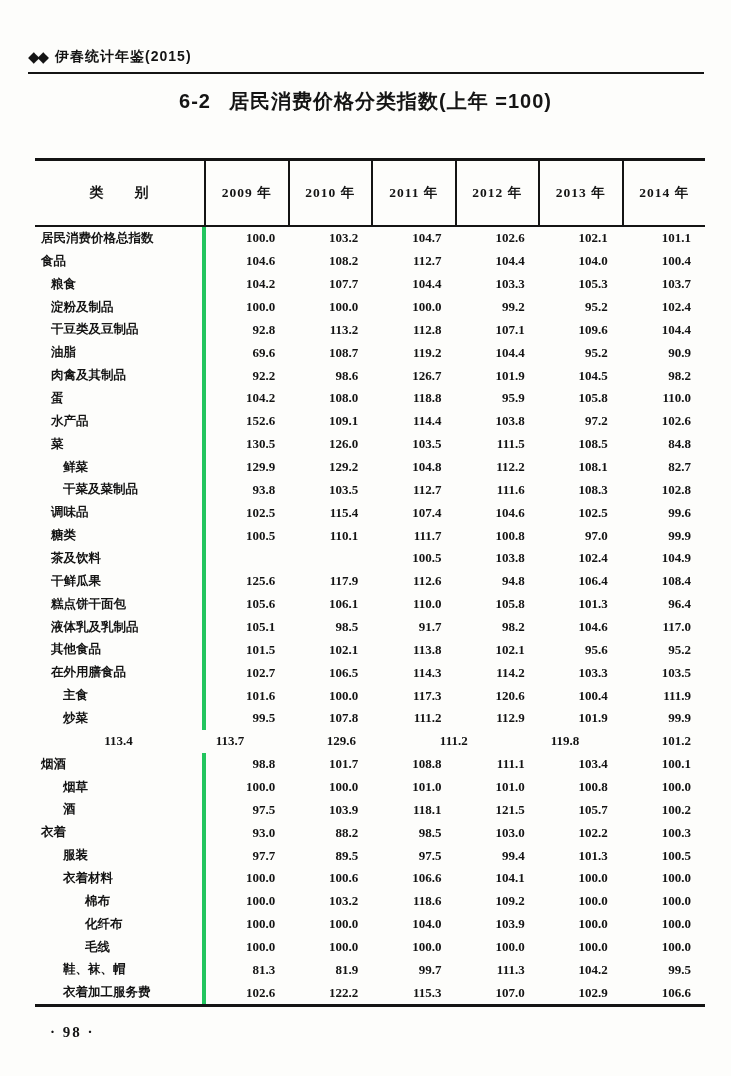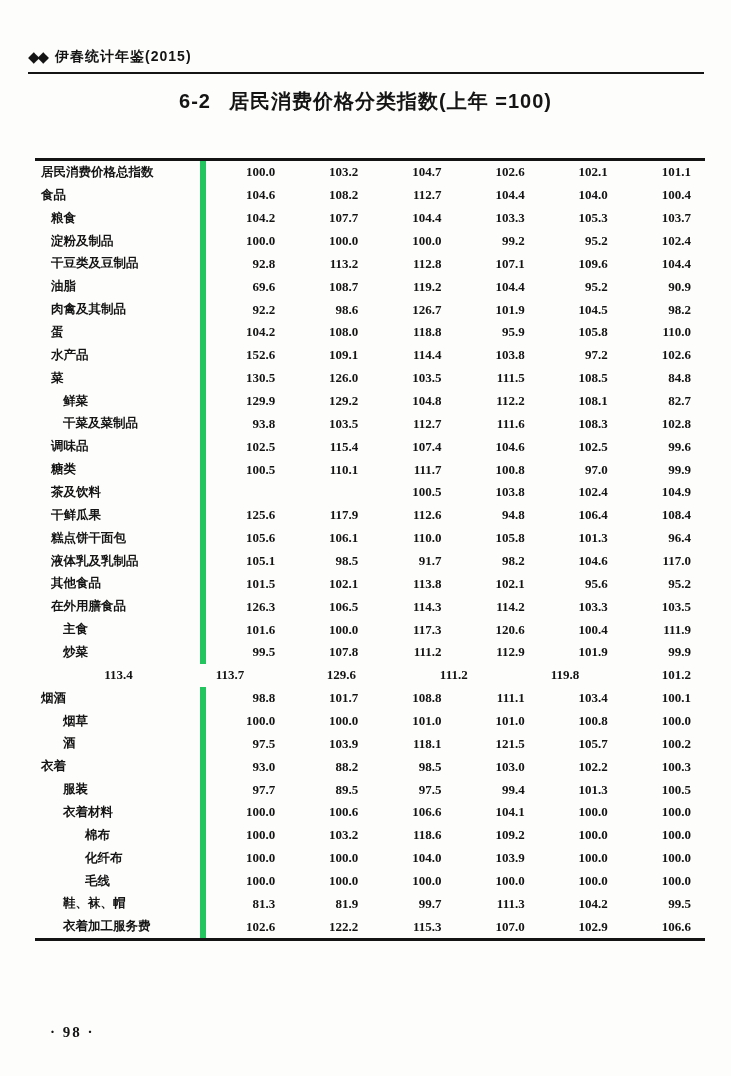--- a/index.html
+++ b/index.html
@@ -44,21 +44,21 @@
     border-right:2px solid #141414;
     font-family:"Liberation Serif","DejaVu Serif",serif;
   }
   .th.stub { width:171px; font-size:14px; font-family:"Liberation Sans","DejaVu Sans",sans-serif; }
   .th.year { flex:1 1 0; }
   .th:last-child { border-right:none; }
   .tbody { display:flex; flex-direction:column; height:777px; }
   .tr { display:flex; flex:1 1 0; align-items:center; }
   .td.stub {
     width:171px; align-self:stretch; display:flex; align-items:center;
-    border-right:6px solid #22c55e;
+    border-right:4px solid #22c55e;
     font-weight:700; font-size:12.5px; white-space:nowrap;
   }
   .td.num {
     flex:1 1 0; text-align:right; padding-right:14px;
     font-family:"Liberation Serif","DejaVu Serif",serif;
     font-weight:700; font-size:13px;
   }
   .ind0 { padding-left:6px; }
   .ind1 { padding-left:16px; }
   .ind2 { padding-left:28px; }
@@ -79,20 +79,29 @@
     <span class="diamonds">◆◆</span>
     <span>伊春统计年鉴(2015)</span>
   </div>
   <div class="runhead-rule"></div>
 
   <div class="title">
     <span>6-2</span><span class="gap"></span><span>居民消费价格分类指数(上年 =100)</span>
   </div>
 
   <div class="table">
+    <div class="thead">
+        <div class="th stub">类　　别</div>
+        <div class="th year">2009 年</div>
+        <div class="th year">2010 年</div>
+        <div class="th year">2011 年</div>
+        <div class="th year">2012 年</div>
+        <div class="th year">2013 年</div>
+        <div class="th year">2014 年</div>
+      </div>
     <div class="tbody">
         <div class="tr">
           <div class="td stub ind0">居民消费价格总指数</div>
           <div class="td num">100.0</div>
           <div class="td num">103.2</div>
           <div class="td num">104.7</div>
           <div class="td num">102.6</div>
           <div class="td num">102.1</div>
           <div class="td num">101.1</div>
         </div>
@@ -253,21 +262,21 @@
           <div class="td stub ind1">其他食品</div>
           <div class="td num">101.5</div>
           <div class="td num">102.1</div>
           <div class="td num">113.8</div>
           <div class="td num">102.1</div>
           <div class="td num">95.6</div>
           <div class="td num">95.2</div>
         </div>
         <div class="tr">
           <div class="td stub ind1">在外用膳食品</div>
-          <div class="td num">126.3</div>
+          <div class="td num">102.7</div>
           <div class="td num">106.5</div>
           <div class="td num">114.3</div>
           <div class="td num">114.2</div>
           <div class="td num">103.3</div>
           <div class="td num">103.5</div>
         </div>
         <div class="tr">
           <div class="td stub ind2">主食</div>
           <div class="td num">101.6</div>
           <div class="td num">100.0</div>

